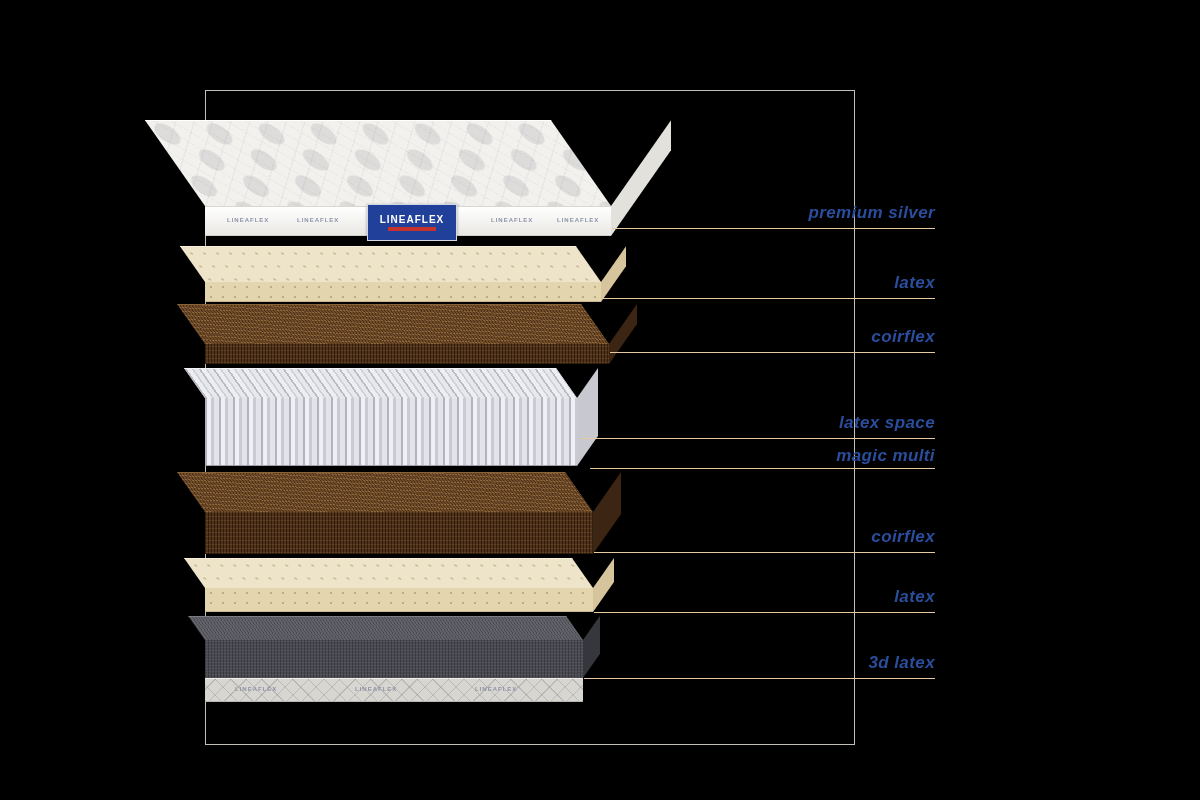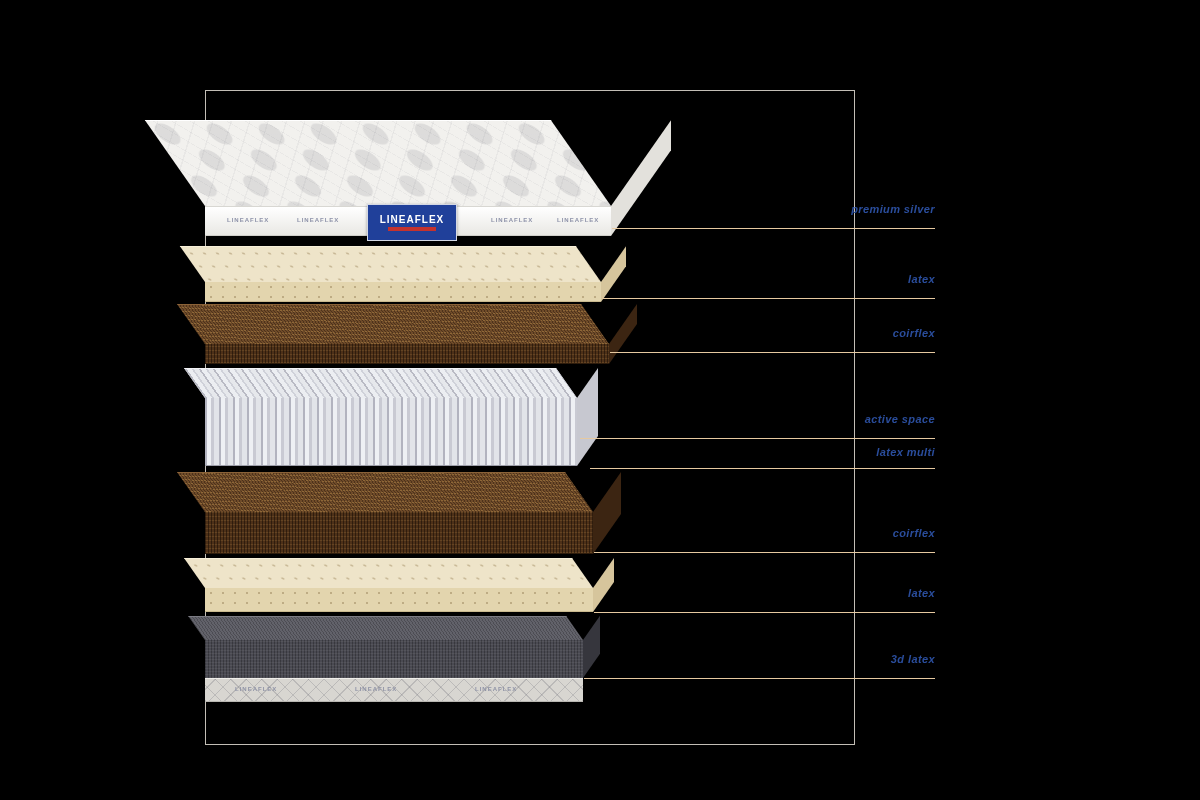--- a/index.html
+++ b/index.html
@@ -113,21 +113,21 @@
       repeating-linear-gradient(45deg, rgba(120,120,128,0.3) 0 1px, transparent 1px 11px),
       repeating-linear-gradient(-45deg, rgba(120,120,128,0.3) 0 1px, transparent 1px 11px);
     border-top:1px solid #efeeea;border-bottom:1px solid #b9b7b2;
   }
   .space3d-band .band-text{top:7px;color:#8f93a6;}
 
   
   .callout-line{position:absolute;height:1px;background:#e6c9a0;}
   .callout-label{
     position:absolute;right:265px;text-align:right;
-    color:#2a4d9c;font-size:11px;font-style:italic;font-weight:700;letter-spacing:0.4px;
+    color:#2a4d9c;font-size:17px;font-style:italic;font-weight:700;letter-spacing:0.4px;
   }
 </style>
 </head>
 <body>
 
 <div id="canvas">
 
   <div class="frame"></div>
 
   <div class="slab" style="left:205px;top:206px;width:406px;height:30px;">
@@ -191,19 +191,19 @@
   <div class="callout-line" style="top:352px;left:610px;width:325px"></div>
   <div class="callout-line" style="top:438px;left:580px;width:355px"></div>
   <div class="callout-line" style="top:468px;left:590px;width:345px"></div>
   <div class="callout-line" style="top:552px;left:594px;width:341px"></div>
   <div class="callout-line" style="top:612px;left:594px;width:341px"></div>
   <div class="callout-line" style="top:678px;left:584px;width:351px"></div>
 
   <div class="callout-label" style="top:203px">premium silver</div>
   <div class="callout-label" style="top:273px">latex</div>
   <div class="callout-label" style="top:327px">coirflex</div>
-  <div class="callout-label" style="top:413px">active space</div>
-  <div class="callout-label" style="top:446px">latex multi</div>
+  <div class="callout-label" style="top:413px">latex space</div>
+  <div class="callout-label" style="top:446px">magic multi</div>
   <div class="callout-label" style="top:527px">coirflex</div>
   <div class="callout-label" style="top:587px">latex</div>
   <div class="callout-label" style="top:653px">3d latex</div>
 
 </div>
 
 </body></html>

